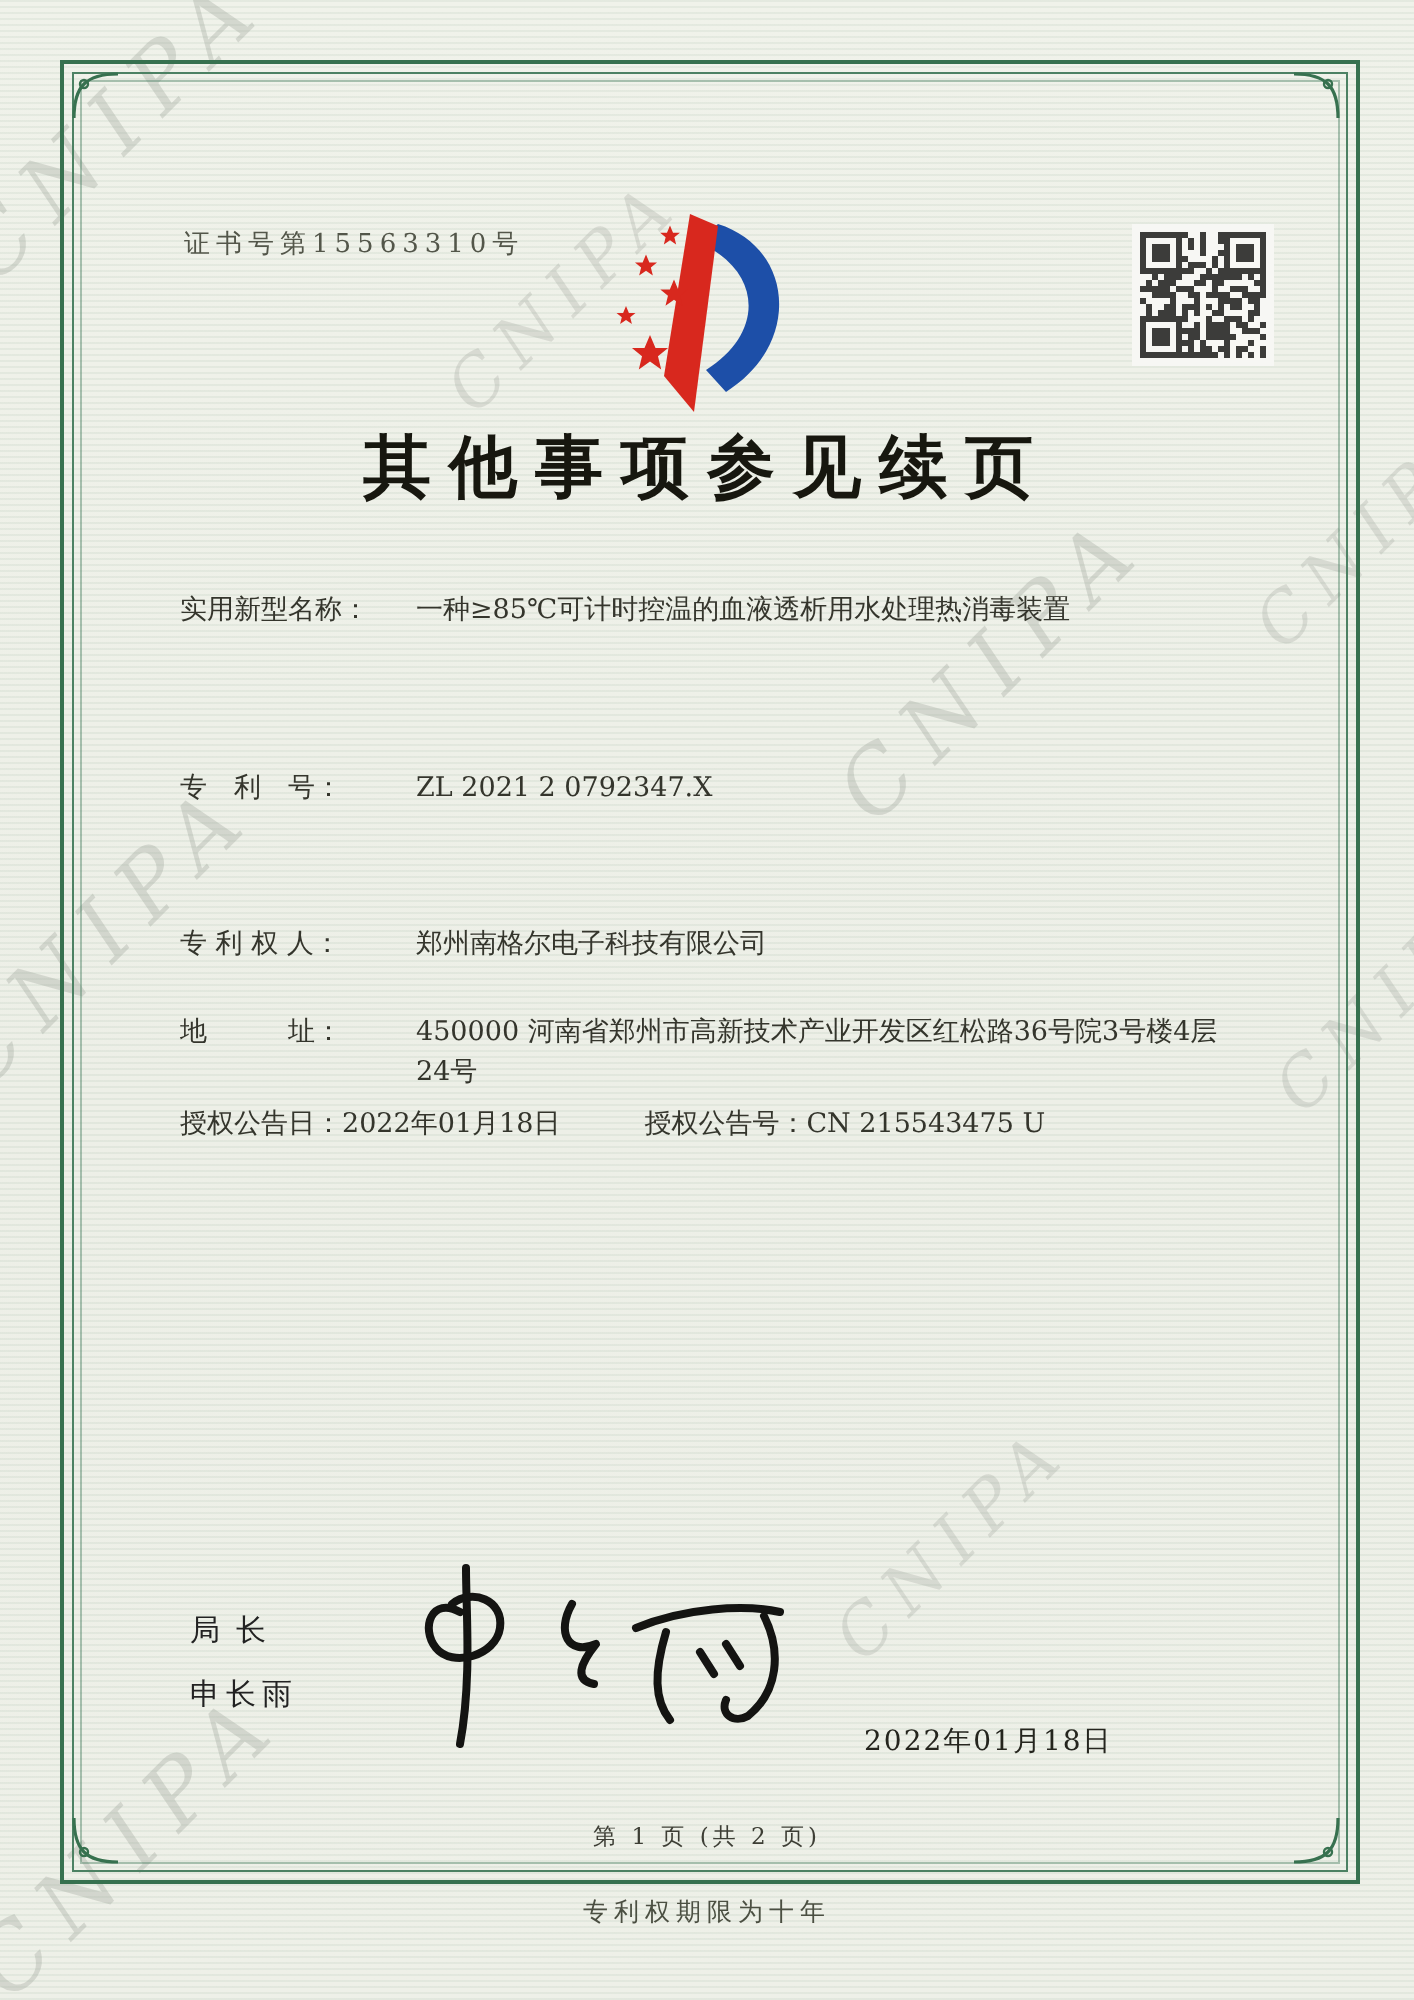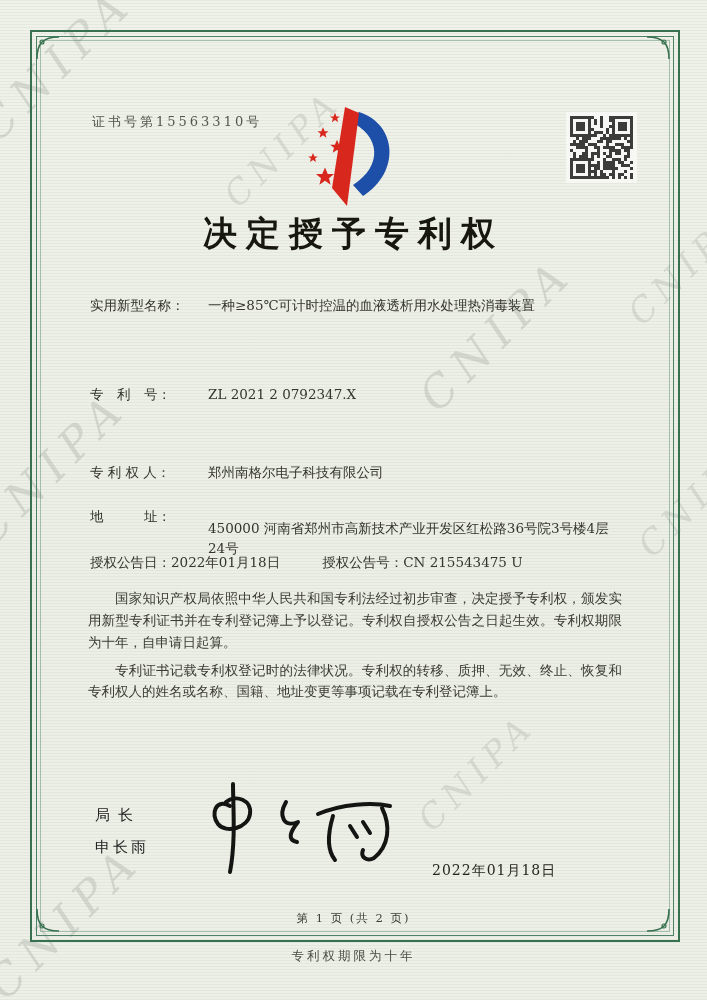--- a/index.html
+++ b/index.html
@@ -370,51 +370,47 @@
         <i style="left:30px;top:60px"></i>
         <i style="left:33px;top:60px"></i>
         <i style="left:36px;top:60px"></i>
         <i style="left:42px;top:60px"></i>
         <i style="left:48px;top:60px"></i>
         <i style="left:54px;top:60px"></i>
         <i style="left:60px;top:60px"></i>
       </div>
   </div>
 
-  <div class="title">决定授予专利权</div>
+  <div class="title">其他事项参见续页</div>
 
   <div class="row r0">
     <span class="lb">实用新型名称：</span>
     <span class="val">一种≥85℃可计时控温的血液透析用水处理热消毒装置</span>
   </div>
   <div class="row r2">
     <span class="lb">专　利　号：</span>
     <span class="val">ZL 2021 2 0792347.X</span>
   </div>
   <div class="row r4">
     <span class="lb">专 利 权 人：</span>
     <span class="val">郑州南格尔电子科技有限公司</span>
   </div>
   <div class="row r5">
     <span class="lb">地　　　址：</span>
-    <span class="val" style="max-width:408px;margin-top:12px;">450000 河南省郑州市高新技术产业开发区红松路36号院3号楼4层24号</span>
+    <span class="val" style="max-width:408px;">450000 河南省郑州市高新技术产业开发区红松路36号院3号楼4层24号</span>
   </div>
   <div class="row r6">
     <span class="lb" style="min-width:0;text-align:center;">授权公告日：</span>
     <span>2022年01月18日</span>
     <span class="grant2">
       <span class="lb" style="min-width:0;">授权公告号：</span>
       <span>CN 215543475 U</span>
     </span>
   </div>
 
-  <div class="paras">
-    <p>国家知识产权局依照中华人民共和国专利法经过初步审查，决定授予专利权，颁发实用新型专利证书并在专利登记簿上予以登记。专利权自授权公告之日起生效。专利权期限为十年，自申请日起算。</p>
-    <p>专利证书记载专利权登记时的法律状况。专利权的转移、质押、无效、终止、恢复和专利权人的姓名或名称、国籍、地址变更等事项记载在专利登记簿上。</p>
-  </div>
 
   <div class="signer-title">局长</div>
   <div class="signer-name">申长雨</div>
   <div class="signature">
     <svg width="210" height="100" viewBox="0 0 210 100">
       <g fill="none" stroke="#141412" stroke-width="4" stroke-linecap="round" stroke-linejoin="round">
         <path d="M38,28 C24,20 18,36 26,46 C34,56 56,50 58,36 C60,22 44,16 34,24"></path>
         <path d="M41,6 C41,28 44,62 38,94"></path>
         <path d="M94,24 C86,38 92,50 106,44 C98,54 95,62 105,64"></path>
         <path d="M126,36 C150,26 180,24 198,28"></path>

